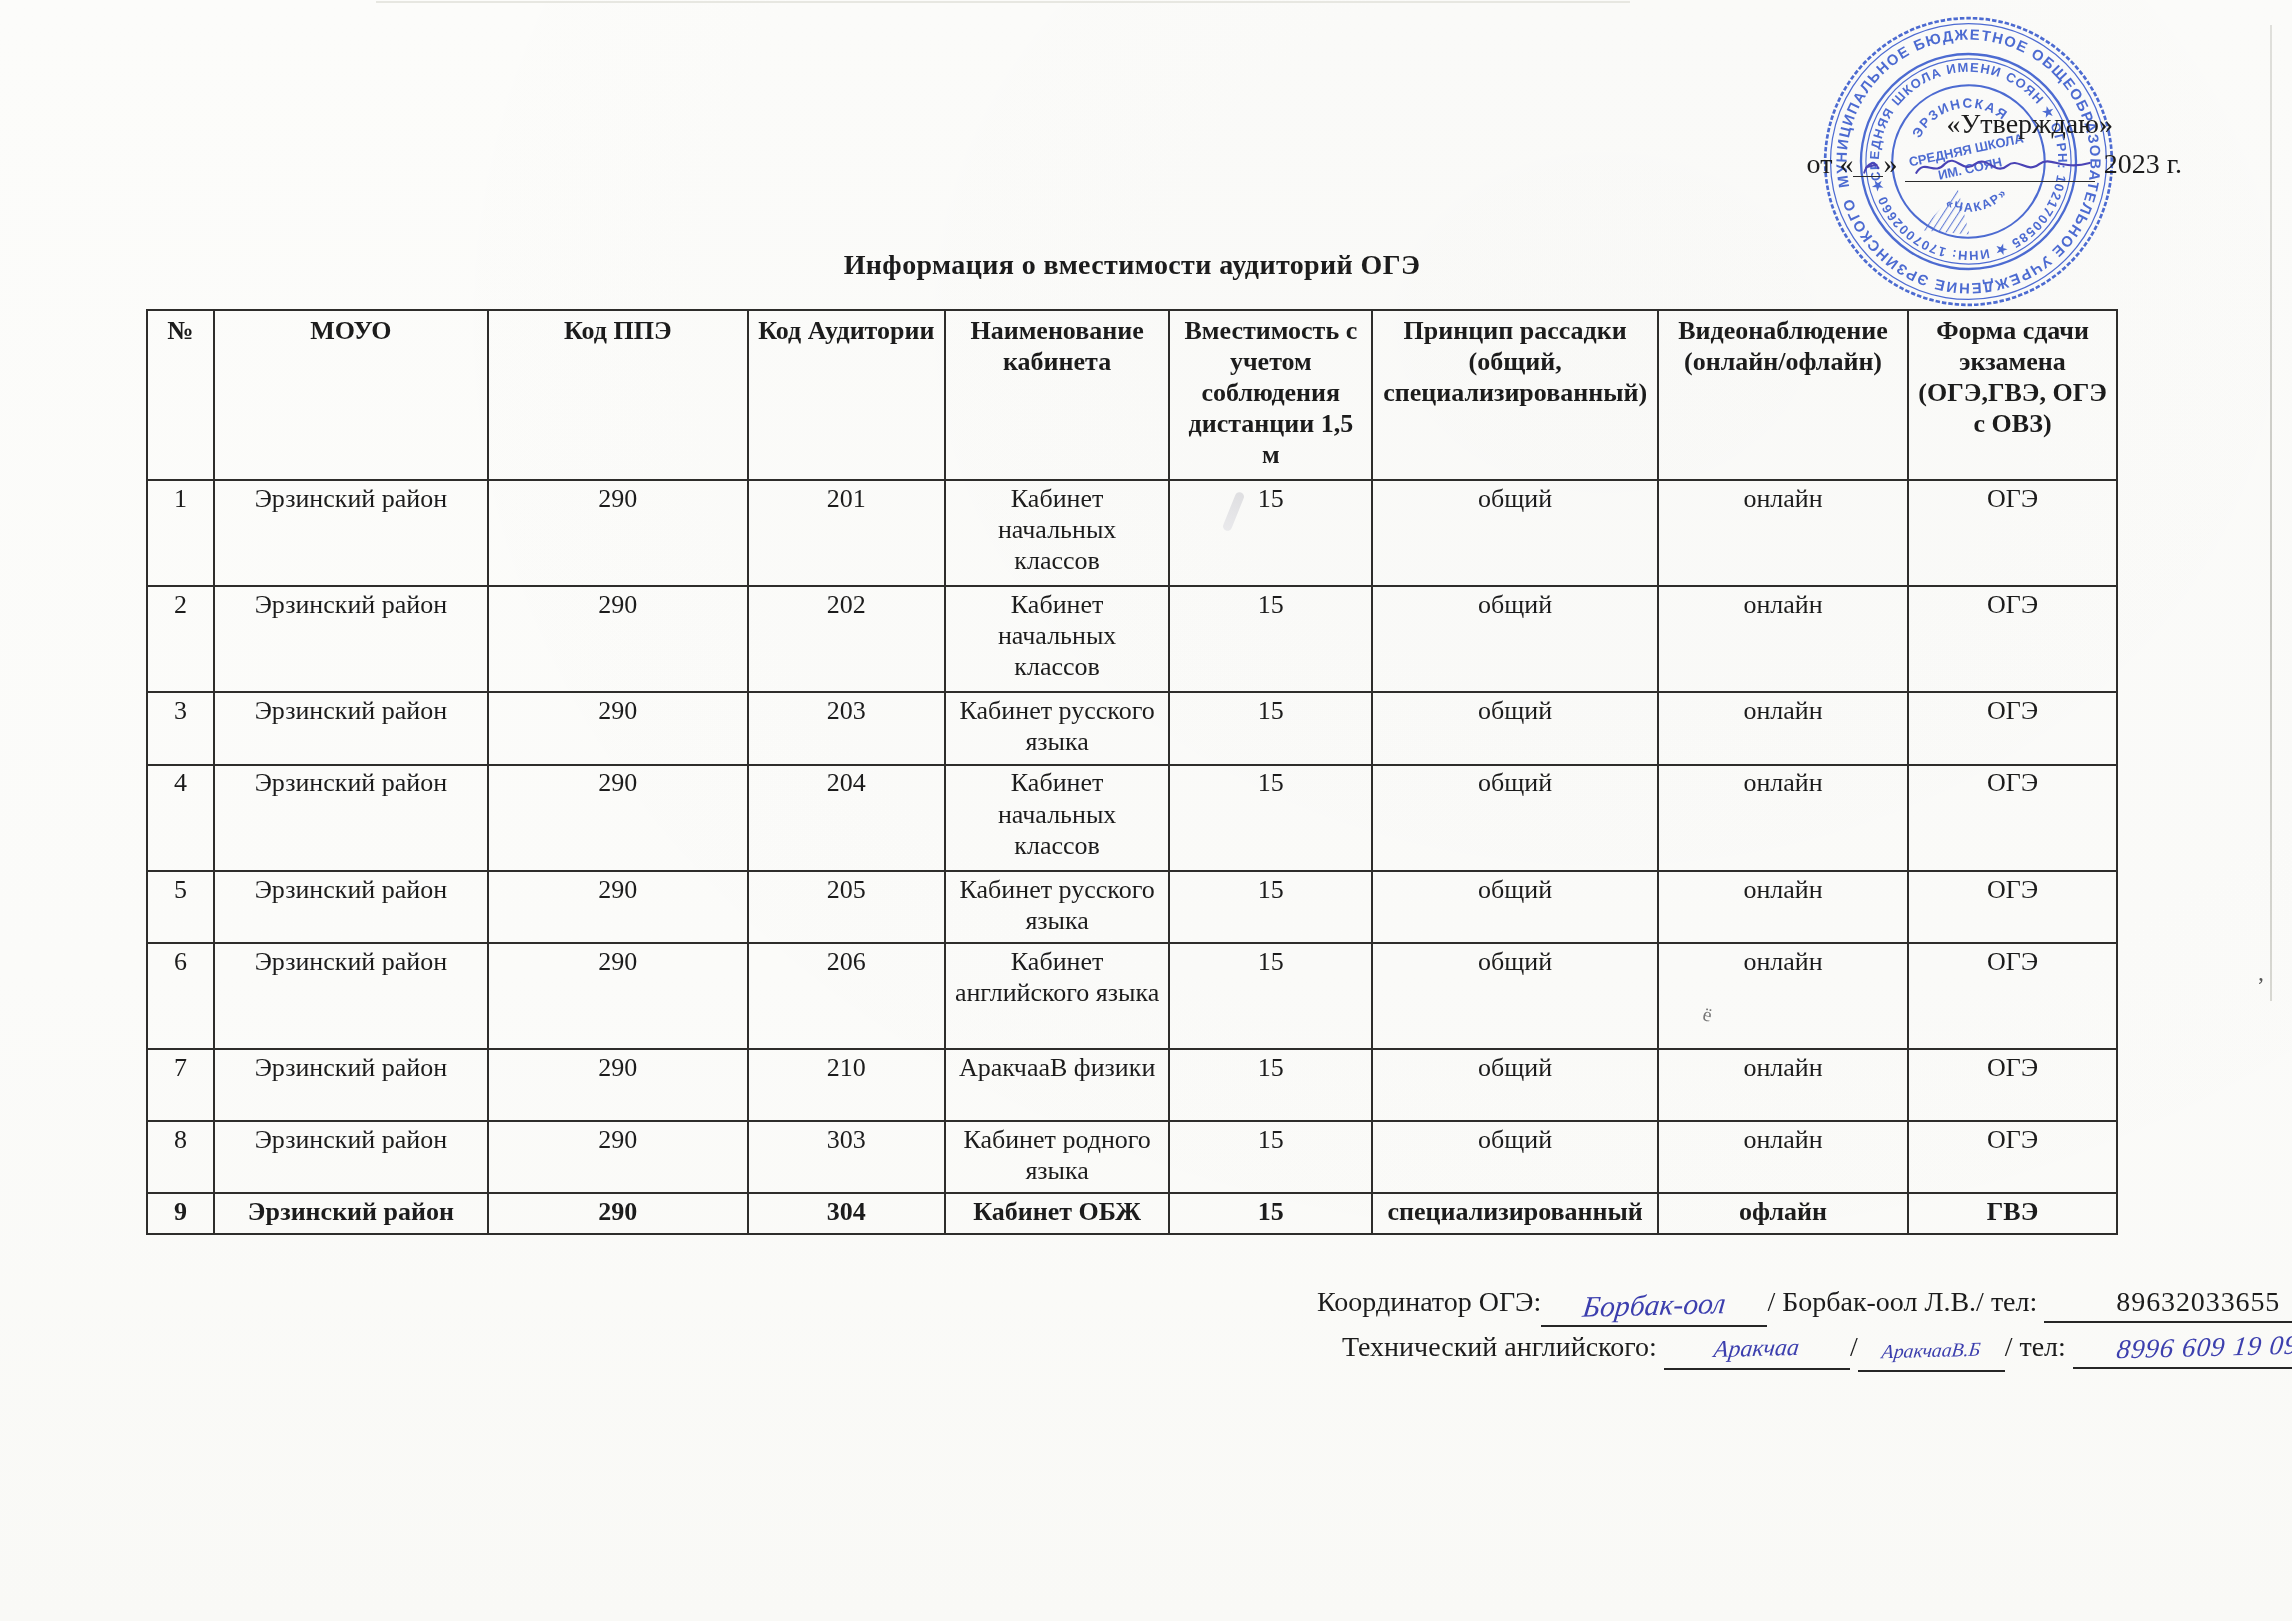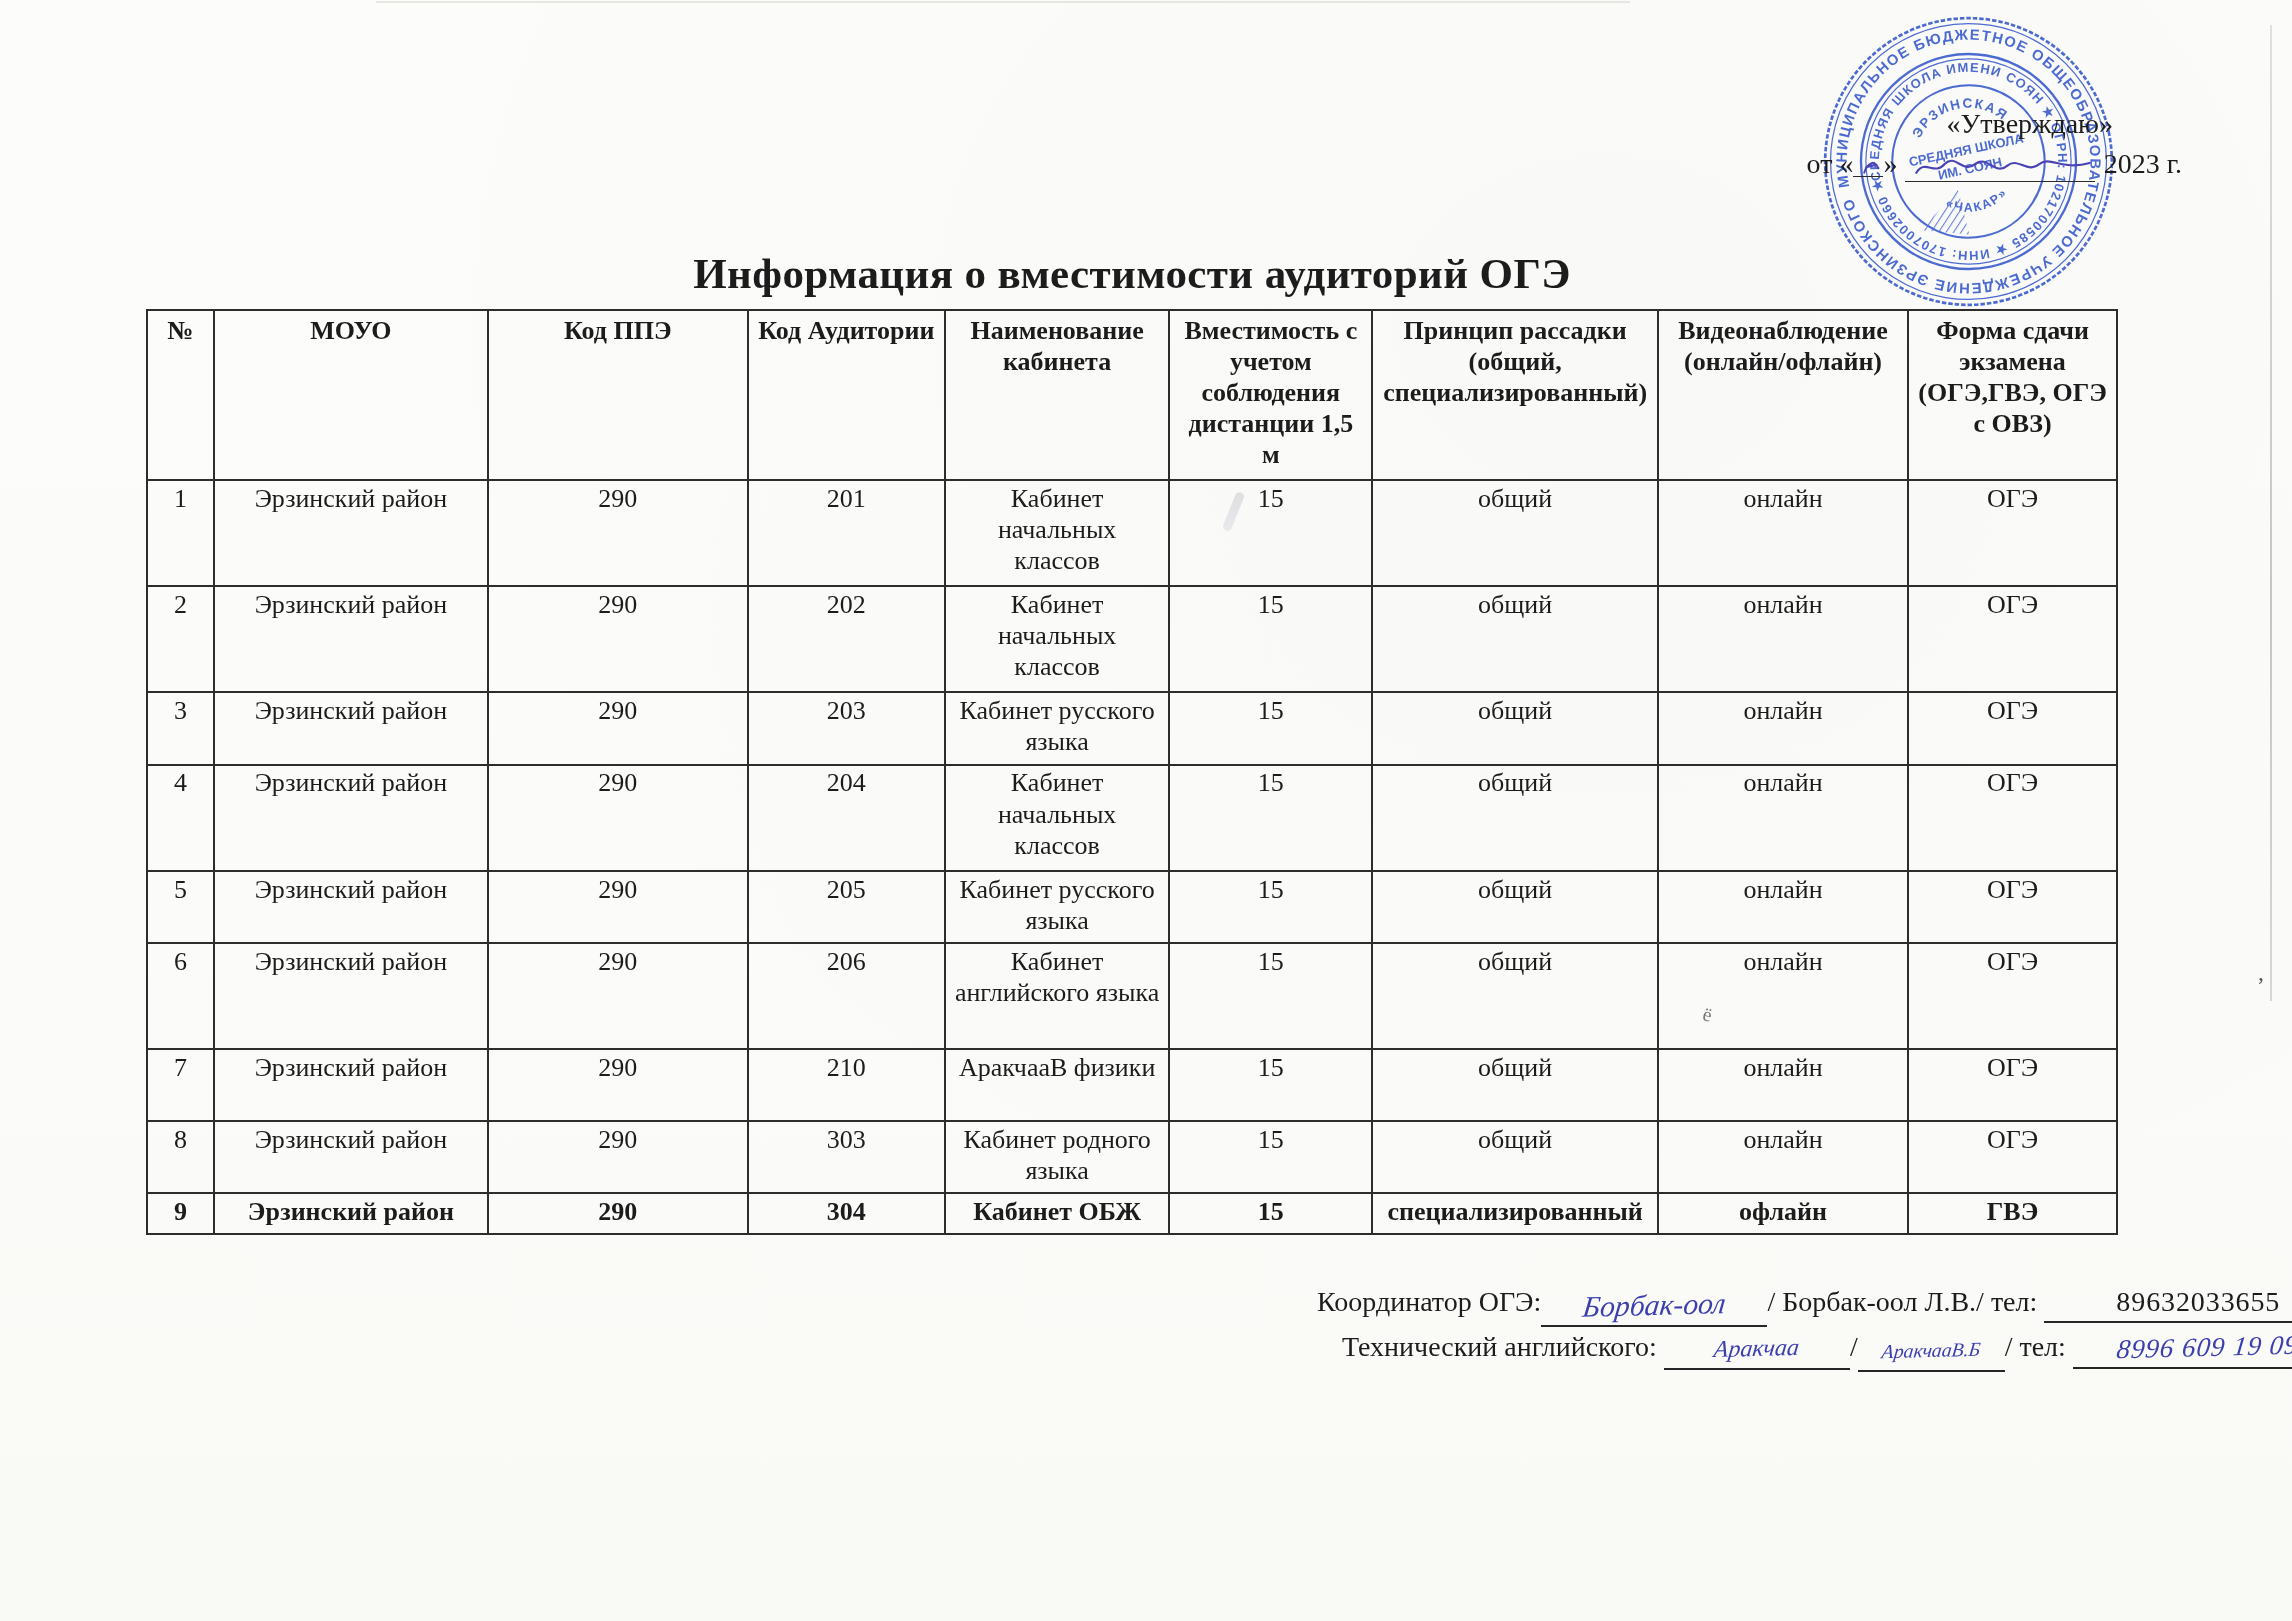--- a/index.html
+++ b/index.html
@@ -35,21 +35,21 @@
     vertical-align:-5.4px;}
   .month-blank{display:inline-block;width:190px;height:30px;border-bottom:1.8px solid #2a2a2a;
     vertical-align:-7.2px;margin:0 9px 0 7.2px;}
 
   
   .stamp{position:absolute;left:1818px;top:10.7px;width:301px;height:301px;z-index:2;
     mix-blend-mode:multiply;opacity:.92;}
 
   
   .doc-title{position:absolute;left:146px;top:249px;width:1972px;text-align:center;
-    font-size:43px;font-weight:bold;letter-spacing:0.4px;z-index:4;}
+    font-size:28px;font-weight:bold;letter-spacing:0.4px;z-index:4;}
 
   
   .tbl-wrap{position:absolute;left:146px;top:309px;width:1972px;z-index:1;}
   table{width:100%;border-collapse:collapse;table-layout:fixed;}
   th,td{border:2.1px solid #2e2d2b;vertical-align:top;text-align:center;
     padding:1.8px 7.2px 5.4px;font-size:26px;line-height:1.2;overflow:hidden;}
   th{font-weight:bold;height:159px;padding-top:3.6px;}
   td{font-weight:normal;}
   tr.bold td{font-weight:bold;}
   tbody tr.h3 td{height:97px;}

